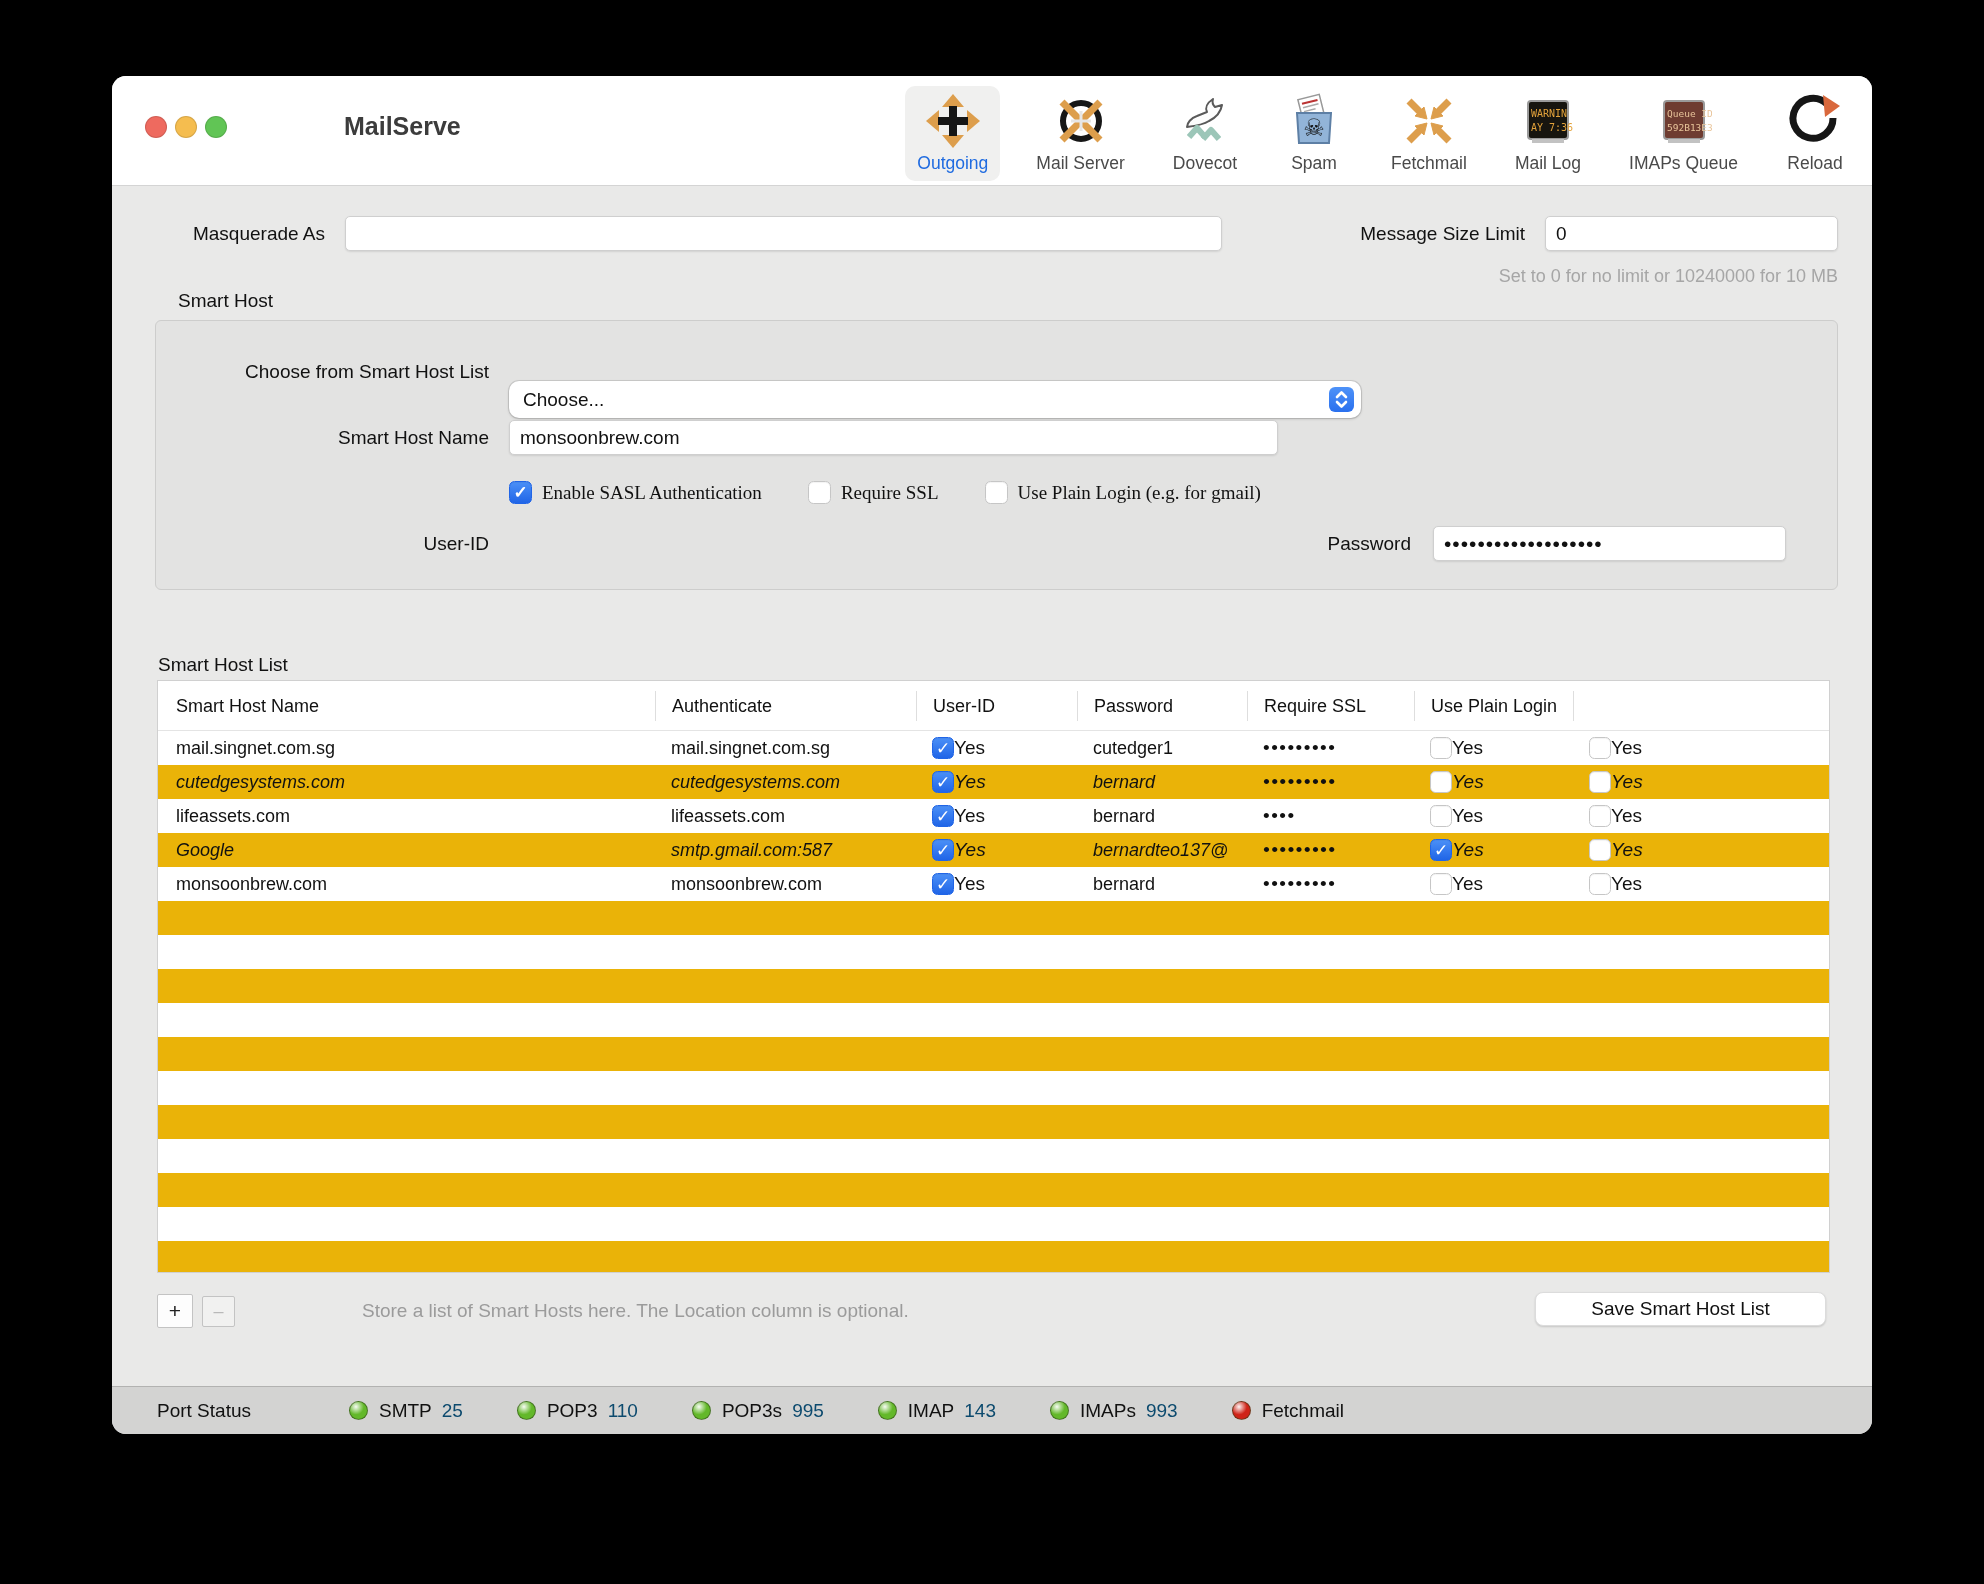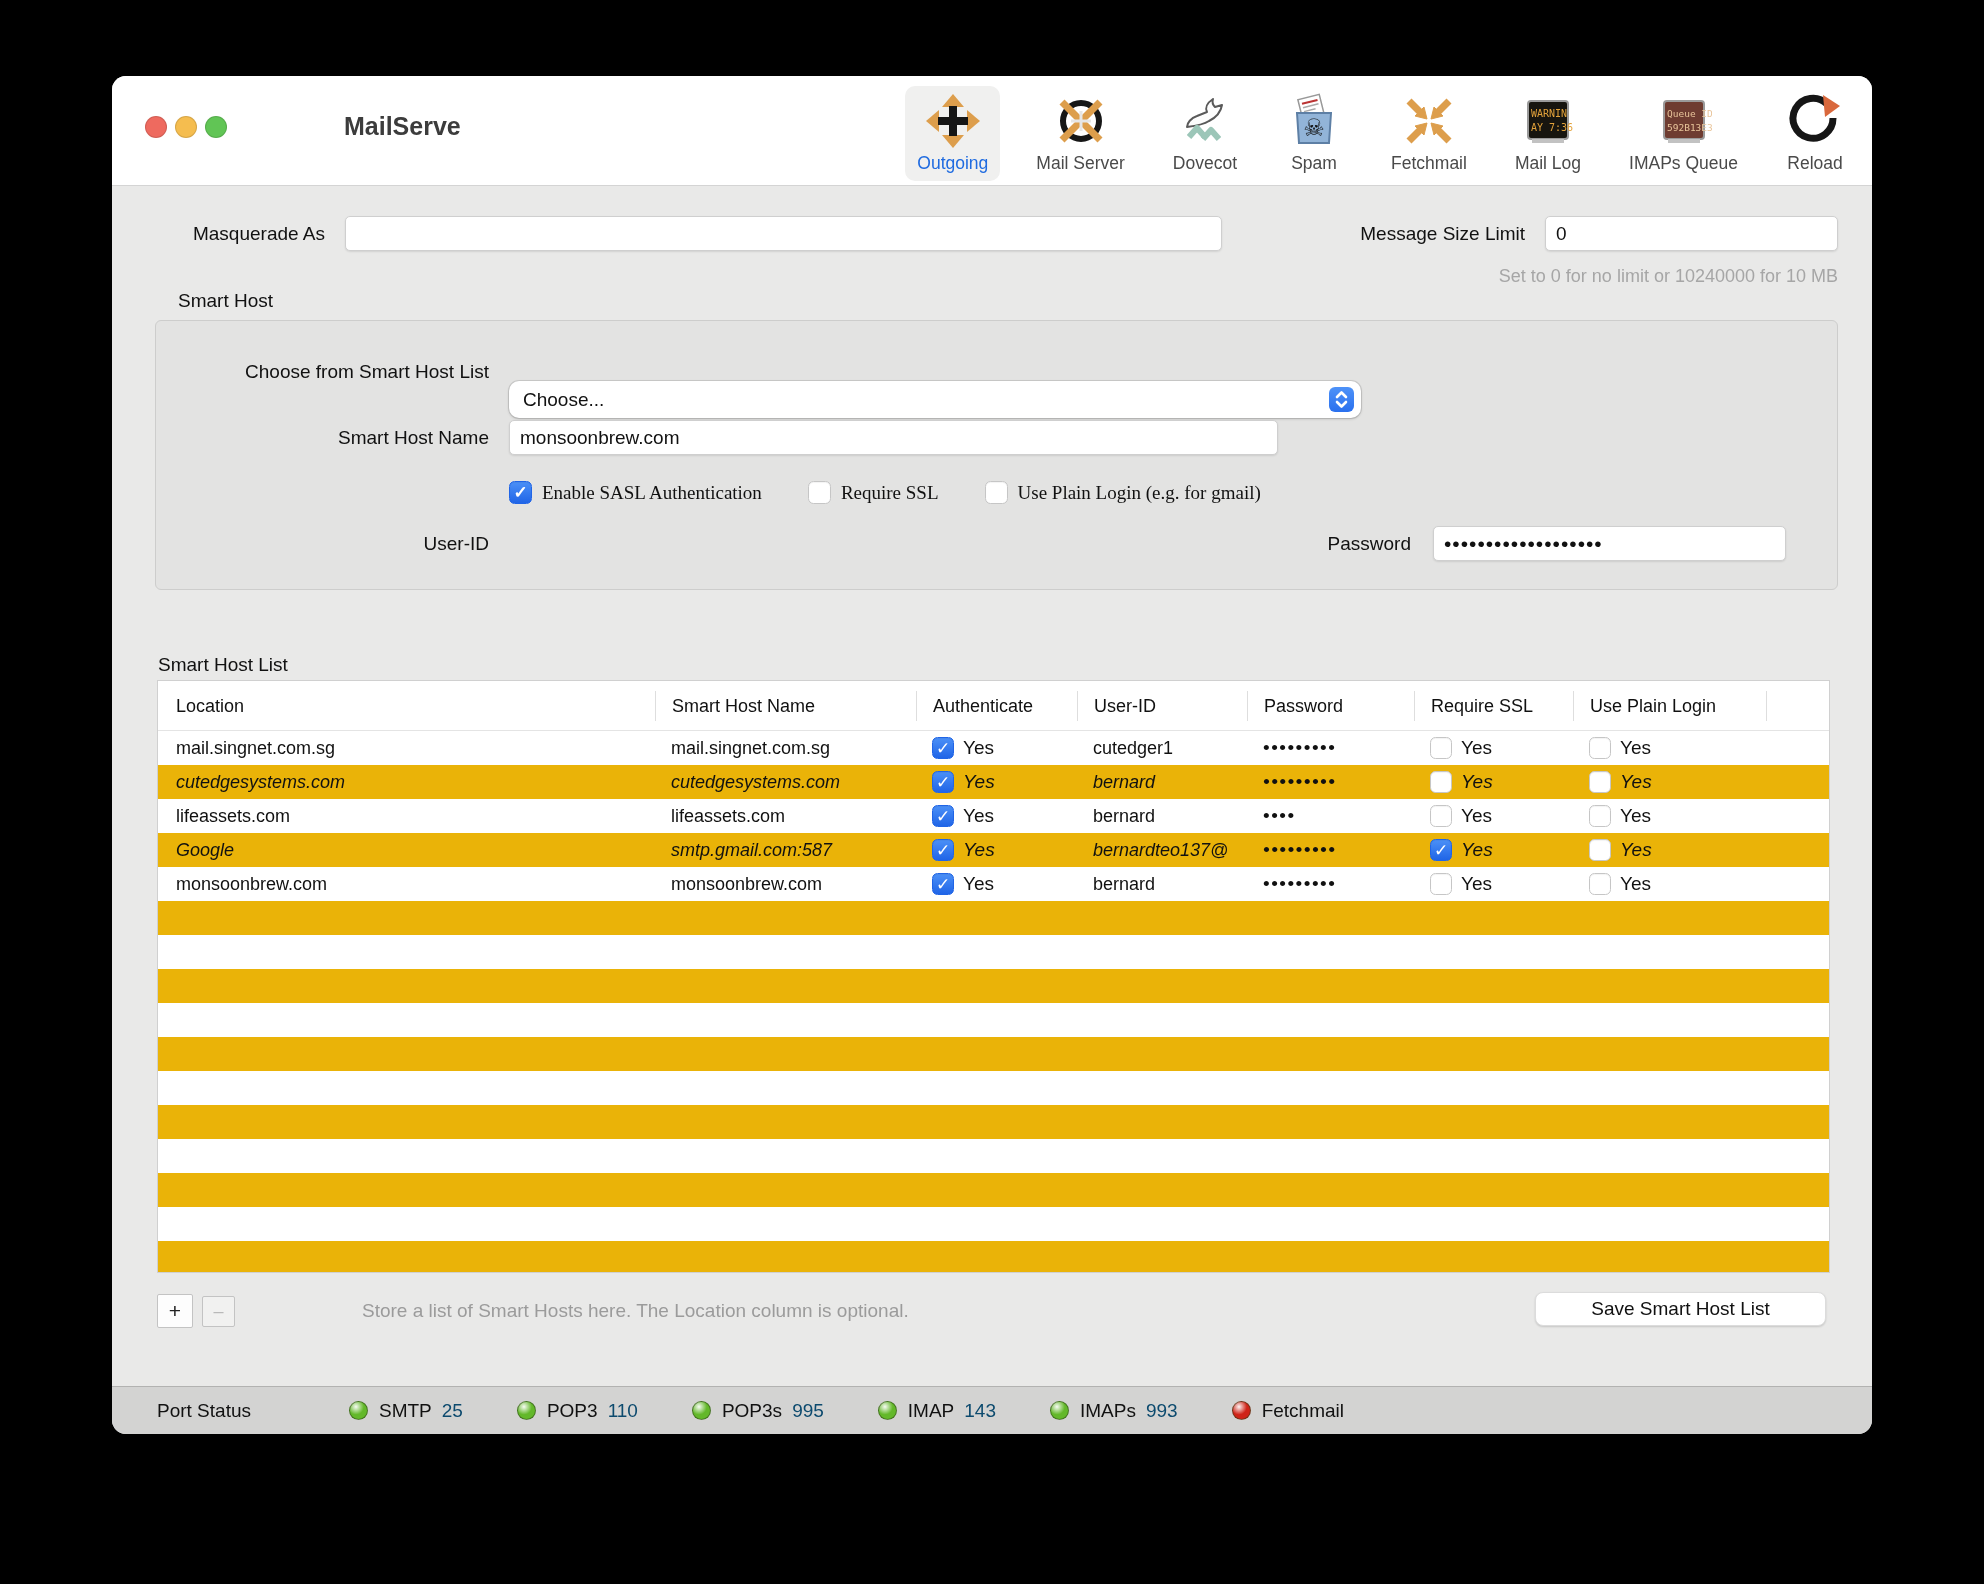--- a/index.html
+++ b/index.html
@@ -67,21 +67,21 @@
   .thead { height:50px; border-bottom:1px solid #e4e4e4; }
   .th { font-size:18px; color:#111; padding-left:16px; height:30px; line-height:30px;
     border-left:1px solid #dedede; white-space:nowrap; }
   .th:first-child { border-left:none; padding-left:18px; }
   .th.endsep { border-left:1px solid #dedede; }
   .trow { height:34px; font-size:18px; color:#111; }
   .trow.alt { background:#eab308;font-style:italic; }
   .c { padding-left:16px; white-space:nowrap; overflow:hidden; }
   .c.loc { padding-left:18px; }
   .c.pwd { font-size:19px; letter-spacing:1.5px; }
-  .cbcell { display:flex; align-items:center; gap:9px; padding-left:16px; }
+  .cbcell { display:flex; align-items:center; padding-left:16px; }
   .trow .cb { width:22px; height:22px; }
 
   .plusminus { position:absolute; top:1108px; left:45px; display:flex; gap:9px; align-items:flex-start; }
   .pmbtn { width:36px; height:34px; background:#fdfdfd; border:1px solid #c3c3c3; border-radius:2px;
     font-size:21px; color:#222; display:flex; align-items:center; justify-content:center; }
   .pmbtn.minus { width:33px; height:31px; margin-top:2px; background:#f1f1f0; color:#b9b9b9; font-size:18px; }
   .helptext { position:absolute; left:250px; top:1114px; font-size:19px; color:#9b9b9b; }
   .savebtn { position:absolute; left:1423px; top:1106px; width:291px; height:34px; background:#fff;
     border:1px solid #dcdcdc; border-radius:8px; box-shadow:0 1px 2px rgba(0,0,0,.15);
     font-size:19px; color:#111; display:flex; align-items:center; justify-content:center; }
@@ -265,21 +265,20 @@
 
       <div class="lbl g-lbl" style="left:0; top:212px;">User-ID</div>
       <div class="lbl g-pass-label">Password</div>
       <input class="field g-pass-field" type="text" value="•••••••••••••••••••" style="">
     </div>
 
     <div class="lbl shl-label">Smart Host List</div>
 
     <div class="tablebox">
       <div class="thead">
-        <div class="th">Location</div>
         <div class="th">Smart Host Name</div>
         <div class="th">Authenticate</div>
         <div class="th">User-ID</div>
         <div class="th">Password</div>
         <div class="th">Require SSL</div>
         <div class="th">Use Plain Login</div>
         <div class="th endsep"></div>
       </div>
 
       <div class="trow">

